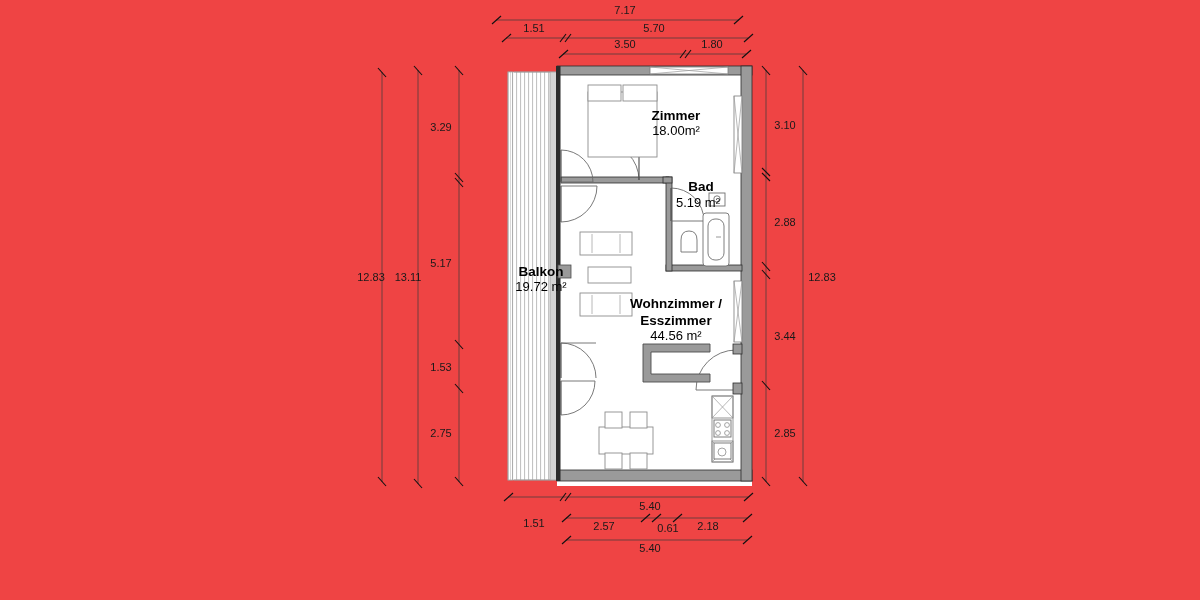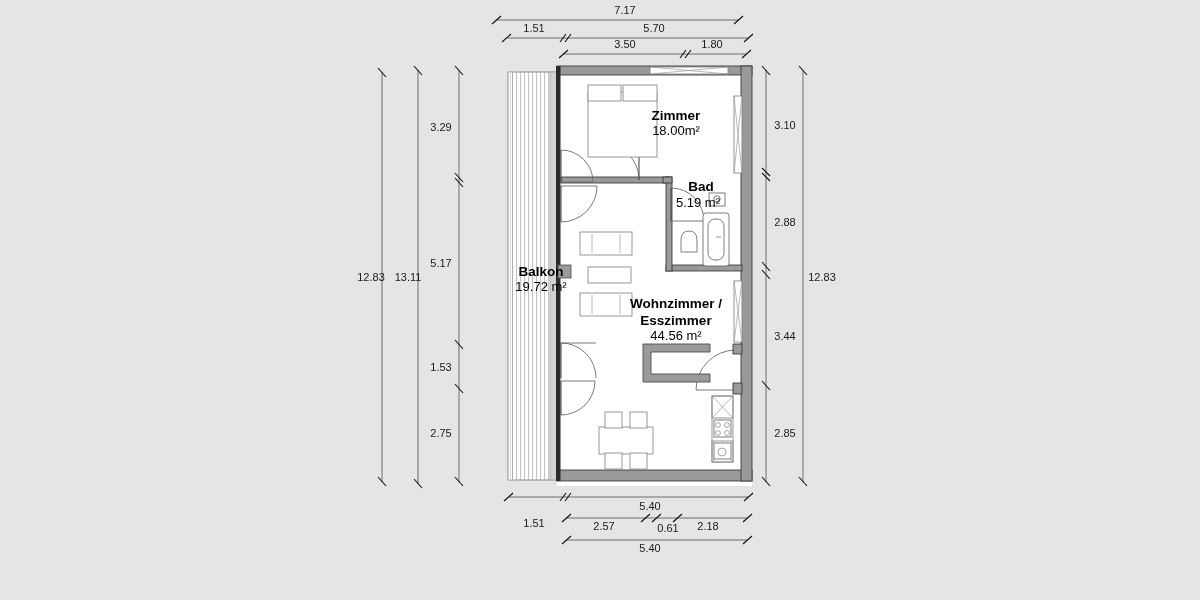--- a/index.html
+++ b/index.html
@@ -10,21 +10,21 @@
   body {
     width: 1200px;
     height: 600px;
     overflow: hidden;
     font-family: "Liberation Sans", sans-serif;
   }
   #plan-root {
     position: relative;
     width: 1200px;
     height: 600px;
-    background: #e5e5e5;
+    background: #ef4444;
   }
   svg#floorplan-svg {
     position: absolute;
     left: 0;
     top: 0;
     width: 1200px;
     height: 600px;
     display: block;
   }
   .dimtext {

